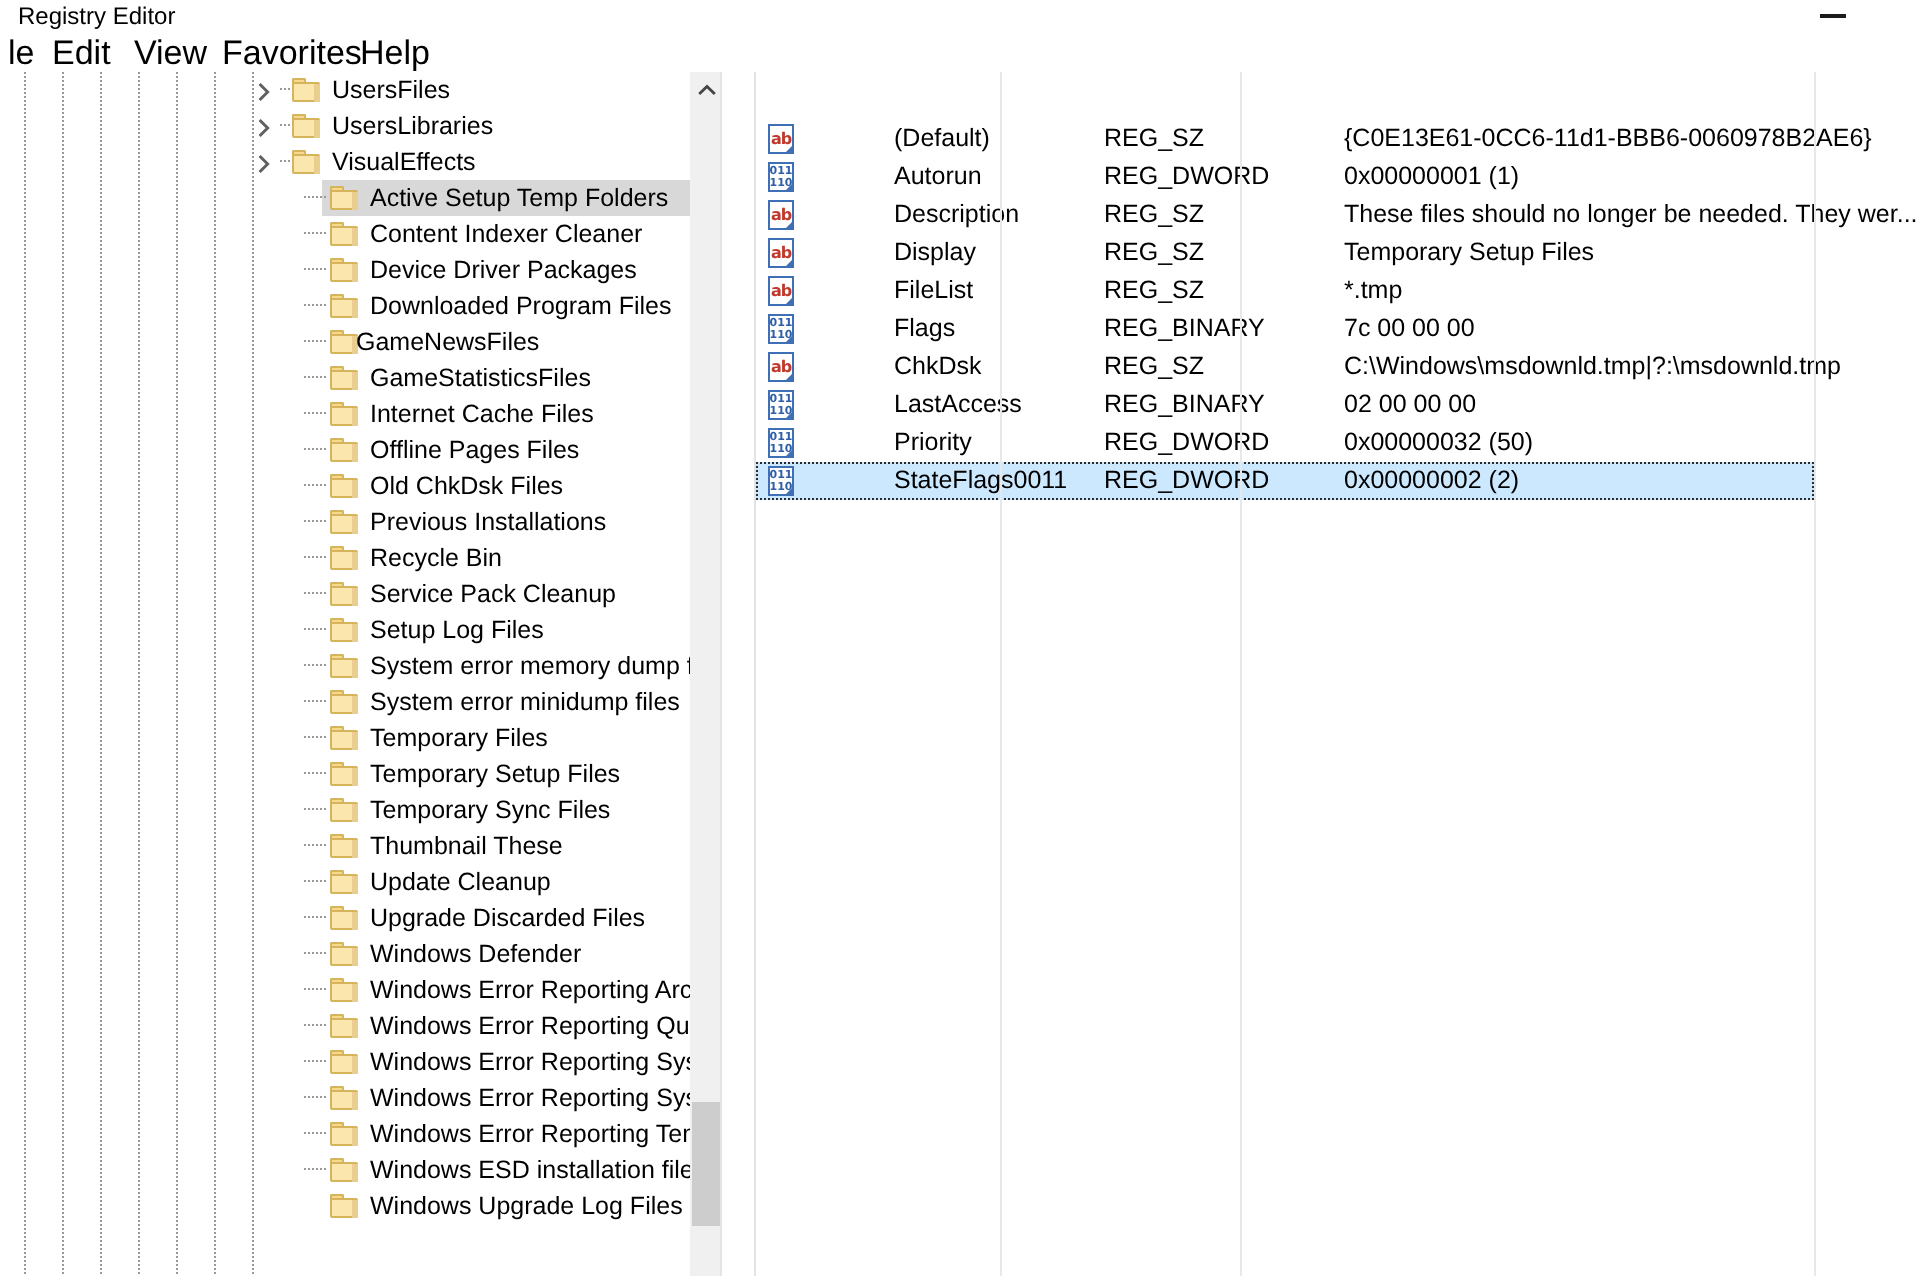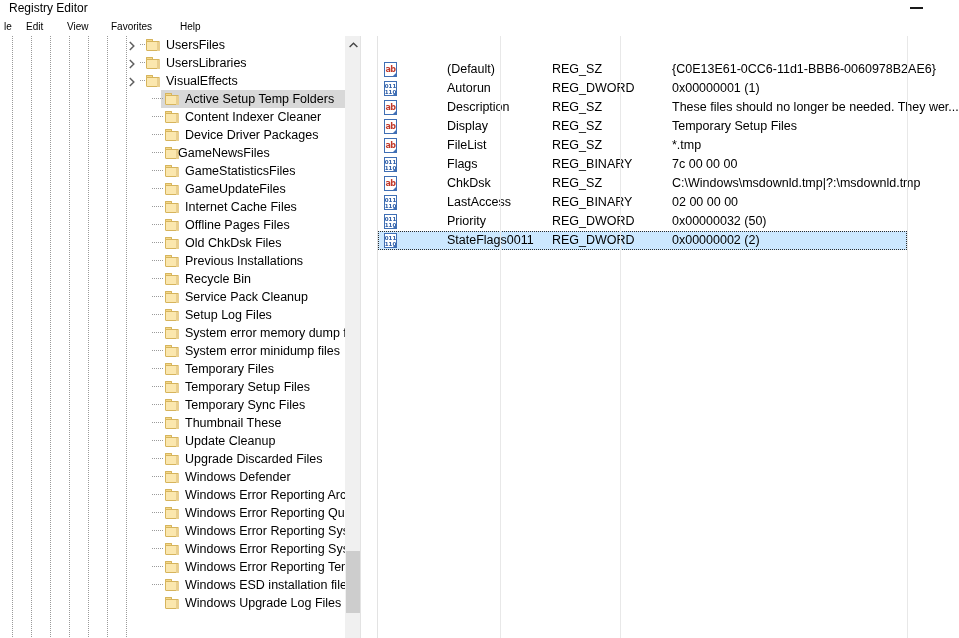--- a/index.html
+++ b/index.html
@@ -52,21 +52,21 @@
     left: 0; top: 17px;
     width: 959px; height: 19px;
     background: #ffffff;
     white-space: nowrap;
   }
   .menu-item {
     position: absolute;
     top: 0px;
     height: 19px;
     line-height: 19px;
-    font-size: 10px;
+    font-size: 17px;
     color: #000000;
     cursor: default;
     padding: 0 2px;
   }
 
   
   #client {
     position: absolute;
     left: 0; top: 36px;
     width: 959px; height: 602px;
@@ -429,39 +429,39 @@
           </div>
           <div class="tree-label" style="left: 185px;">Device Driver Packages</div>
         </div>
         <div class="tree-row">
           <div class="tree-elbow" style="left: 152px;"></div>
           <div class="folder-icon" style="left: 165px;">
             <div class="tab"></div>
             <div class="body"></div>
             <div class="shade"></div>
           </div>
+          <div class="tree-label" style="left: 185px;">Downloaded Program Files</div>
+        </div>
+        <div class="tree-row">
+          <div class="tree-elbow" style="left: 152px;"></div>
+          <div class="folder-icon" style="left: 165px;">
+            <div class="tab"></div>
+            <div class="body"></div>
+            <div class="shade"></div>
+          </div>
           <div class="tree-label" style="left: 178px;">GameNewsFiles</div>
         </div>
         <div class="tree-row">
           <div class="tree-elbow" style="left: 152px;"></div>
           <div class="folder-icon" style="left: 165px;">
             <div class="tab"></div>
             <div class="body"></div>
             <div class="shade"></div>
           </div>
           <div class="tree-label" style="left: 185px;">GameStatisticsFiles</div>
-        </div>
-        <div class="tree-row">
-          <div class="tree-elbow" style="left: 152px;"></div>
-          <div class="folder-icon" style="left: 165px;">
-            <div class="tab"></div>
-            <div class="body"></div>
-            <div class="shade"></div>
-          </div>
-          <div class="tree-label" style="left: 185px;">GameUpdateFiles</div>
         </div>
         <div class="tree-row">
           <div class="tree-elbow" style="left: 152px;"></div>
           <div class="folder-icon" style="left: 165px;">
             <div class="tab"></div>
             <div class="body"></div>
             <div class="shade"></div>
           </div>
           <div class="tree-label" style="left: 185px;">Internet Cache Files</div>
         </div>

